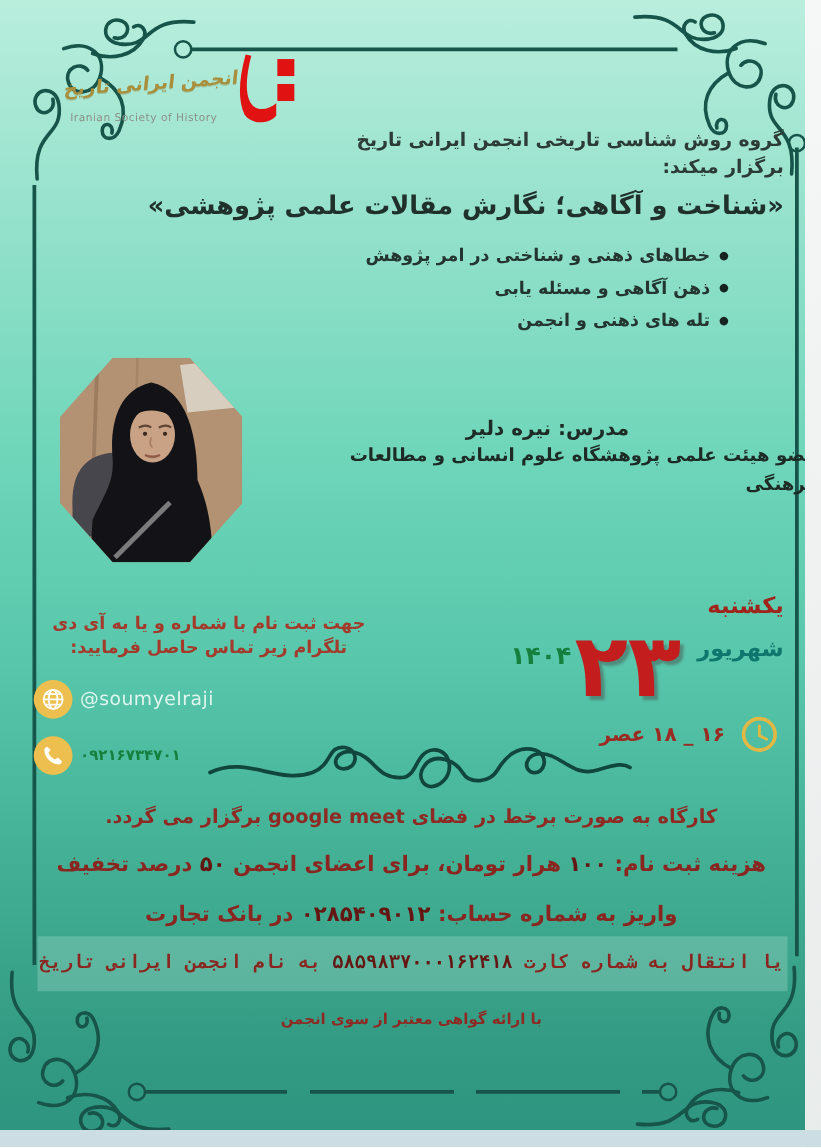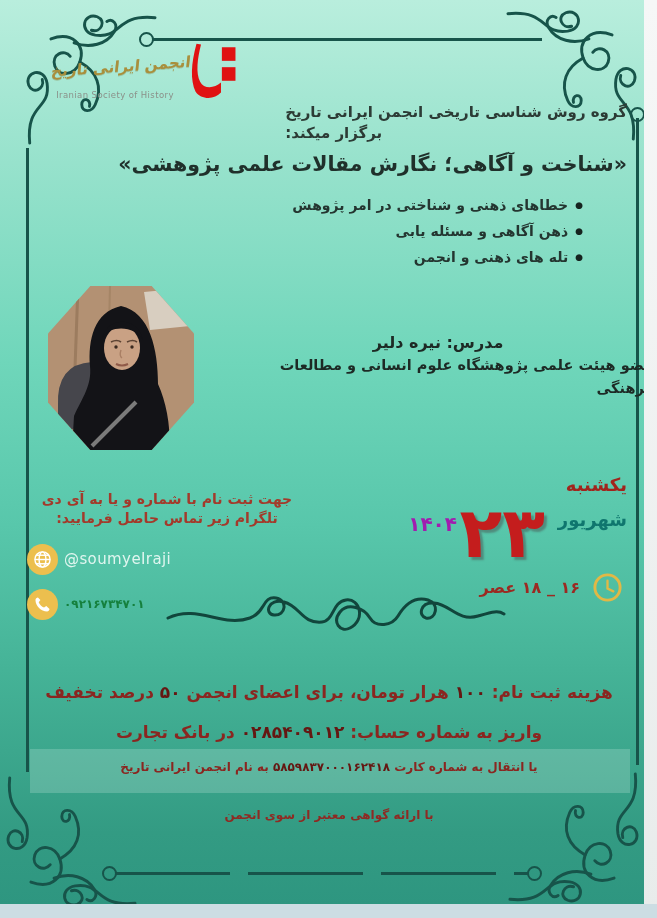--- a/index.html
+++ b/index.html
@@ -32,21 +32,21 @@
     background:repeating-linear-gradient(90deg,#17544a 0 115px,transparent 115px 133px);}
   .loop{position:absolute;width:11px;height:11px;border:2.5px solid #17544a;border-radius:50%;}
 
   
   .logo-mark{position:absolute;left:182px;top:40px;width:58px;height:66px;}
   .logo-fa{position:absolute;left:52px;top:58px;width:126px;text-align:center;
     color:#a98f3c;font-weight:bold;font-size:15px;white-space:nowrap;
     transform:skewX(-10deg) rotate(-4deg);text-shadow:0 1px 0 rgba(120,95,20,.25);}
   .logo-en{position:absolute;left:52px;top:90px;width:126px;text-align:center;
     color:#8b9089;font-size:8.5px;letter-spacing:.4px;}
-  .header{position:absolute;right:30px;top:102px;text-align:left;direction:rtl;
+  .header{position:absolute;right:30px;top:102px;text-align:right;direction:rtl;
     color:#2c3b35;font-size:15px;line-height:21px;font-weight:600;}
   .wtitle{position:absolute;right:30px;top:152px;text-align:right;direction:rtl;
     color:#20302b;font-size:20.5px;font-weight:700;}
   .bullets{position:absolute;right:74px;top:192px;text-align:right;direction:rtl;
     color:#243530;font-size:14px;line-height:26px;font-weight:700;}
   .bullet .dot{font-size:9px;vertical-align:2px;margin-left:7px;color:#16231f;}
 
   
   .photo{position:absolute;left:48px;top:286px;width:146px;height:164px;
     clip-path:polygon(29% 0,71% 0,100% 29%,100% 71%,71% 100%,29% 100%,0 71%,0 29%);}
@@ -55,21 +55,21 @@
   .instructor{position:absolute;left:195px;top:331px;width:432px;text-align:center;
     direction:rtl;color:#1d2a25;margin-left:27px;}
   .instructor .l1{font-size:16px;font-weight:700;line-height:23px;}
   .instructor .l2{font-size:14.5px;font-weight:700;line-height:23px;text-align:right;}
 
   
   .d-weekday{position:absolute;right:30px;top:474px;color:#a1241c;font-size:18px;font-weight:800;direction:rtl;}
   .d-month{position:absolute;right:30px;top:509px;color:#0f766e;font-size:18px;font-weight:800;direction:rtl;}
   .d-day{position:absolute;right:112px;top:450px;color:#c41d1d;font-size:70px;font-weight:800;line-height:1;
     text-shadow:3px 3px 2px rgba(70,70,70,.45);direction:rtl;margin-top:48px;}
-  .d-year{position:absolute;right:200px;top:512px;color:#a21caf;font-size:20px;font-weight:800;direction:rtl;margin-left:28px;}
+  .d-year{position:absolute;right:200px;top:512px;color:#15803d;font-size:20px;font-weight:800;direction:rtl;margin-left:28px;}
   .time-text{position:absolute;right:77px;top:578px;color:#9b2a22;font-size:16px;font-weight:800;direction:rtl;text-align:right;}
   .clock{position:absolute;left:592px;top:572px;width:31px;height:31px;}
 
   
   .reg-note{position:absolute;left:36px;top:490px;width:262px;text-align:center;direction:rtl;
     color:#a33a2b;font-size:14px;font-weight:700;line-height:19px;}
   .ycircle{position:absolute;width:31px;height:31px;border-radius:50%;background:#ecbf4e;
     display:flex;align-items:center;justify-content:center;}
   .ycircle svg{width:19px;height:19px;}
   .tg-circle{left:27px;top:544px;}
@@ -77,21 +77,21 @@
   .tg-id{position:absolute;left:64px;top:550px;color:rgba(236,250,245,.92);font-size:15px;letter-spacing:.4px;direction:ltr;}
   .ph-num{position:absolute;left:64px;top:597px;color:#15803d;font-size:12px;font-weight:700;letter-spacing:1px;direction:ltr;}
 
   .divider{position:absolute;left:162px;top:586px;width:348px;height:56px;color:#11463c;}
 
   
   .detail{position:absolute;left:28px;width:602px;text-align:center;direction:rtl;font-weight:700;}
   .online{top:644px;font-size:15.5px;color:#8e2a23;}
   .fee{top:682px;font-size:17px;color:#8a2620;}
   .account{top:722px;font-size:17px;color:#8a2620;}
-  .card{top:760px;font-size:12px;color:#8a2620;}
+  .card{top:760px;font-size:15px;color:#8a2620;font-family:Liberation Mono, monospace;}
   .num{font-weight:800;color:#641712;letter-spacing:.5px;}
   .band{position:absolute;left:30px;top:749px;width:600px;height:44px;background:rgba(222,248,238,.22);}
   .cert{top:808px;font-size:12px;color:#8e2a23;}
 </style>
 </head>
 <body>
 
 <div class="poster">
   <div class="sheet"></div>
 
@@ -229,20 +229,21 @@
     </svg>
   </div>
   <div class="ph-num">۰۹۲۱۶۷۳۴۷۰۱</div>
 
   <div class="divider">
     <svg viewBox="0 0 348 56" fill="none" stroke="currentColor" stroke-width="3" stroke-linecap="round">
       <path d="M6,32 C36,18 60,42 88,32 C104,26 100,10 114,12 C126,14 124,30 112,29 C102,28 106,12 122,16 C138,20 140,38 160,36 C172,35 170,16 184,14 C198,12 204,34 188,42 C178,47 170,36 178,26 C186,16 202,22 208,32 C214,42 230,40 236,30 C242,20 252,10 266,14 C278,18 274,34 264,32 C256,30 258,16 272,17 C288,18 296,36 316,30 C330,26 336,24 342,28"></path>
     </svg>
   </div>
 
+  <div class="detail online">کارگاه به صورت برخط در فضای google meet برگزار می گردد.</div>
   <div class="detail fee">
     <span>هزینه ثبت نام: </span><span class="num">۱۰۰</span><span> هرار تومان، برای اعضای انجمن </span><span class="num">۵۰</span><span> درصد تخفیف</span>
   </div>
   <div class="detail account">
     <span>واریز به شماره حساب: </span><span class="num">۰۲۸۵۴۰۹۰۱۲</span><span> در بانک تجارت</span>
   </div>
   <div class="band"></div>
   <div class="detail card">
     <span>یا انتقال به شماره کارت </span><span class="num">۵۸۵۹۸۳۷۰۰۰۱۶۲۴۱۸</span><span> به نام انجمن ایرانی تاریخ</span>
   </div>

